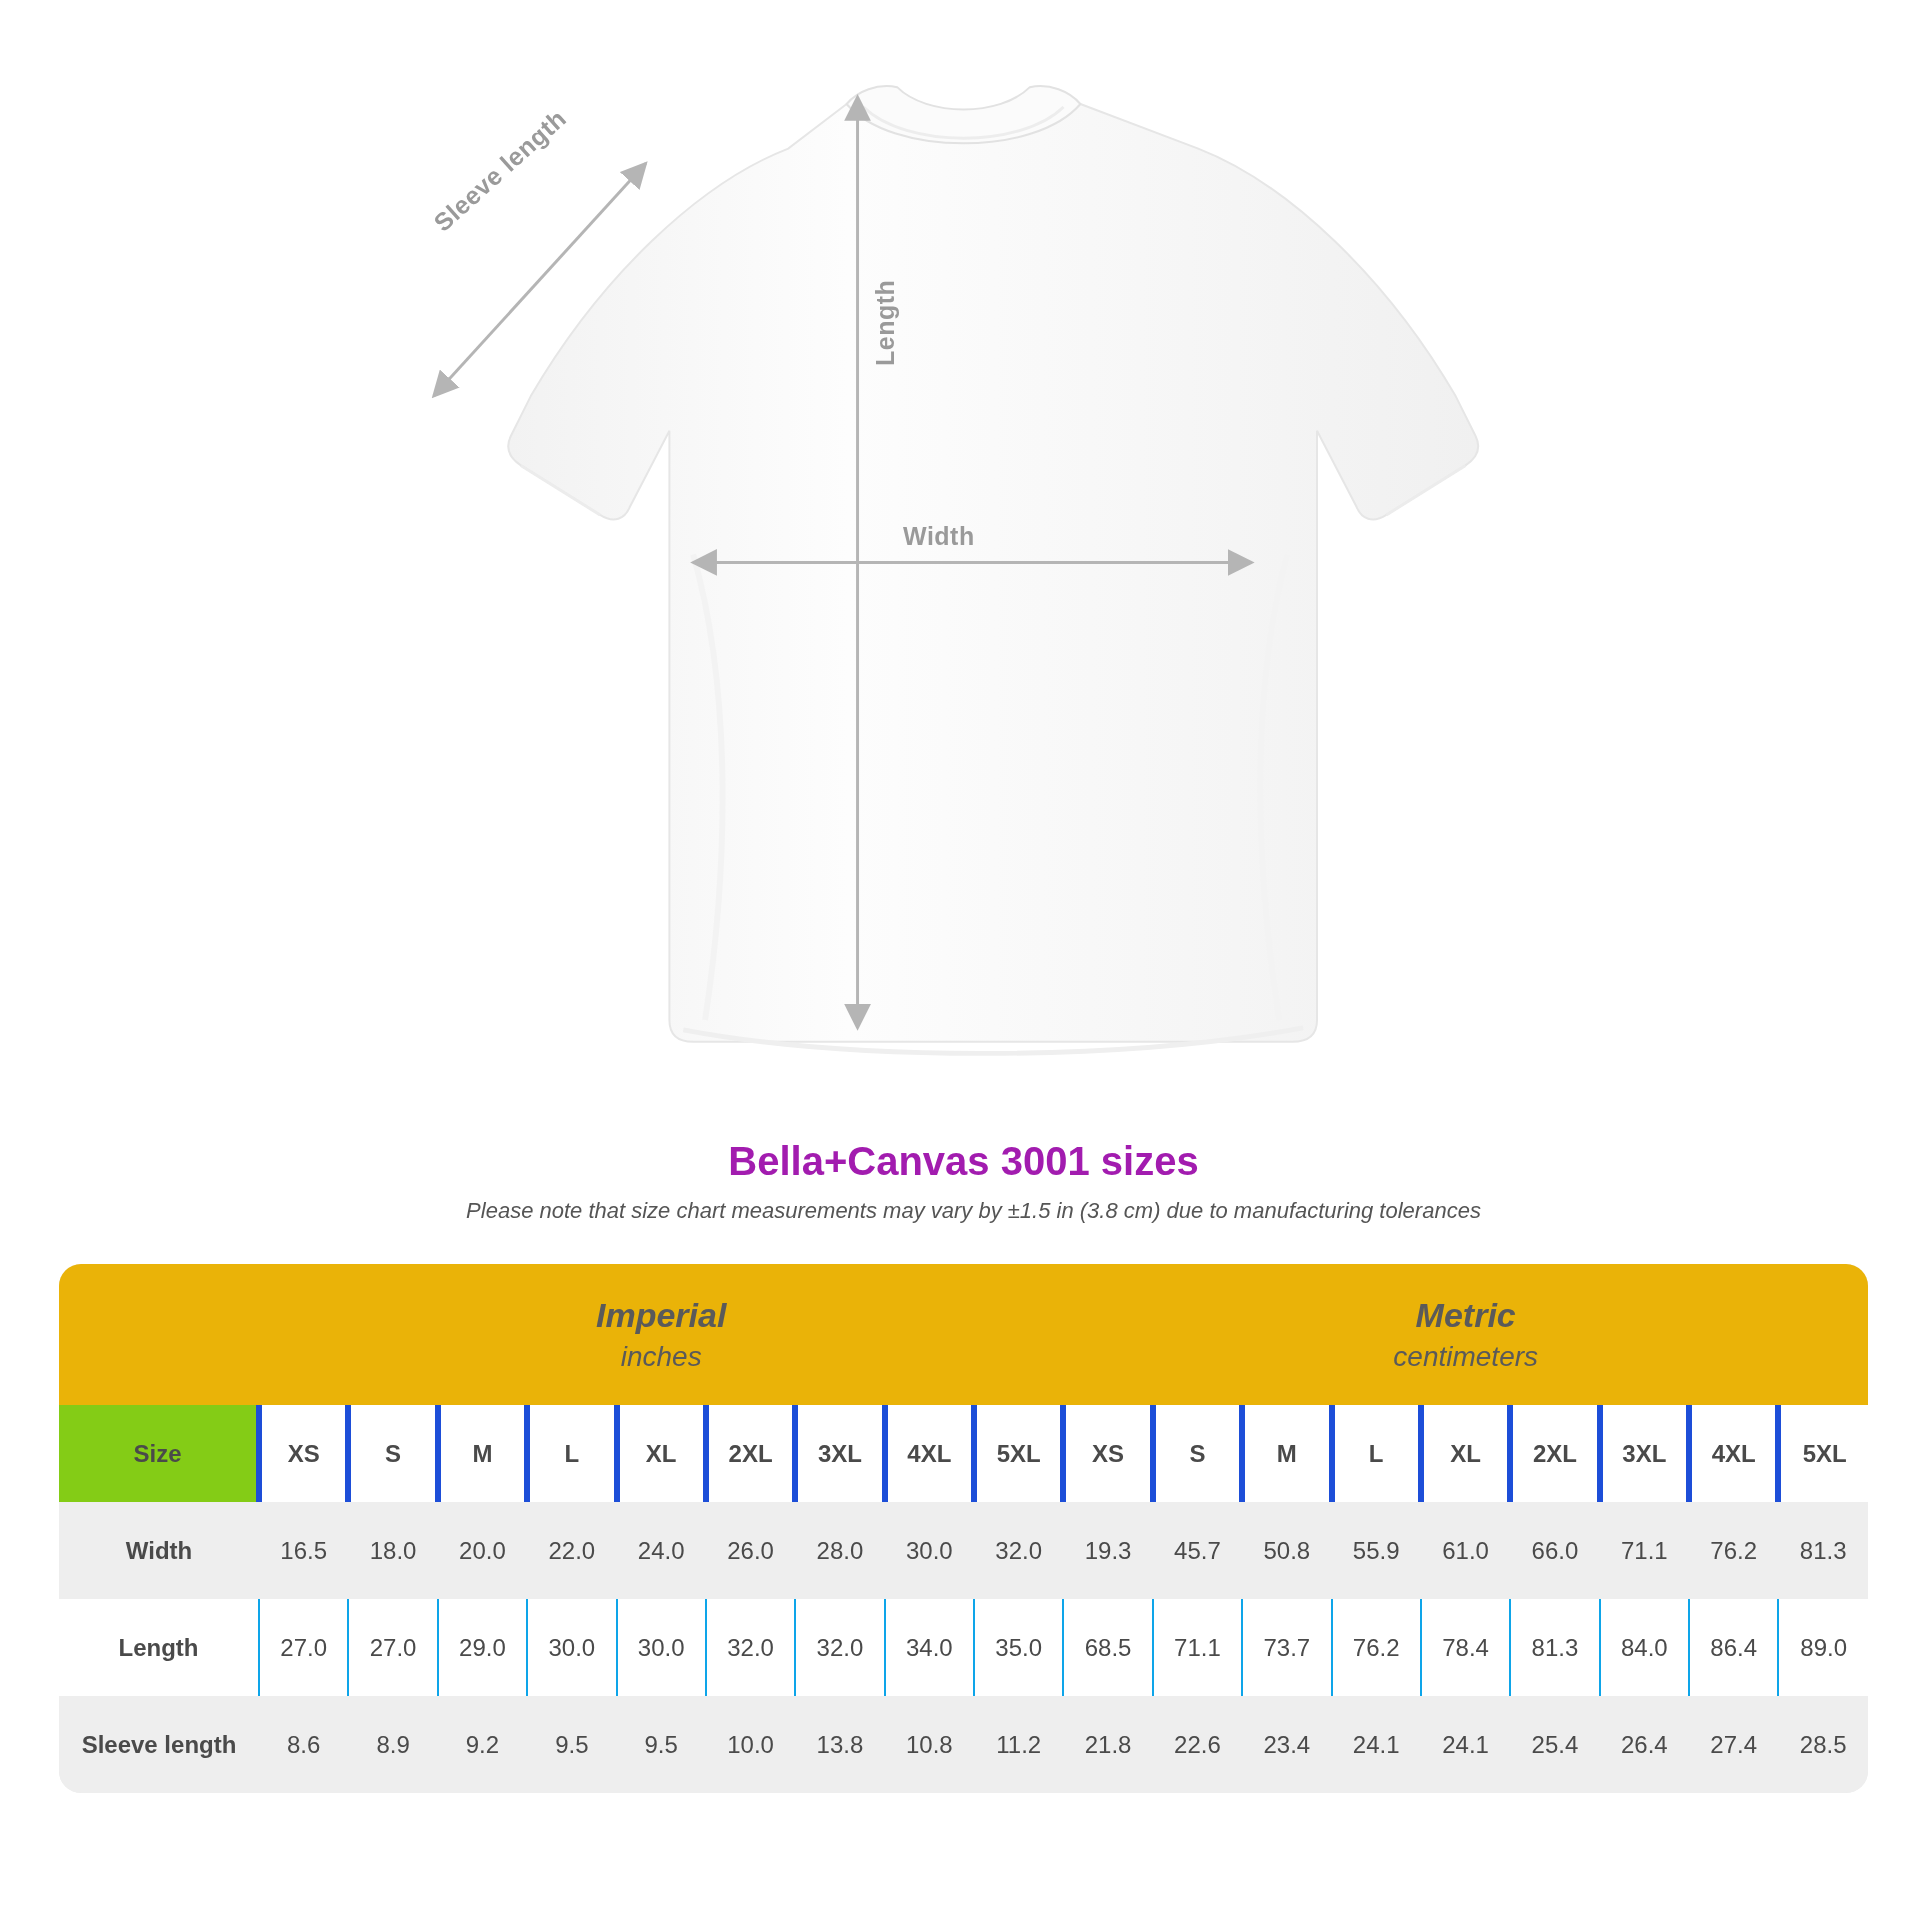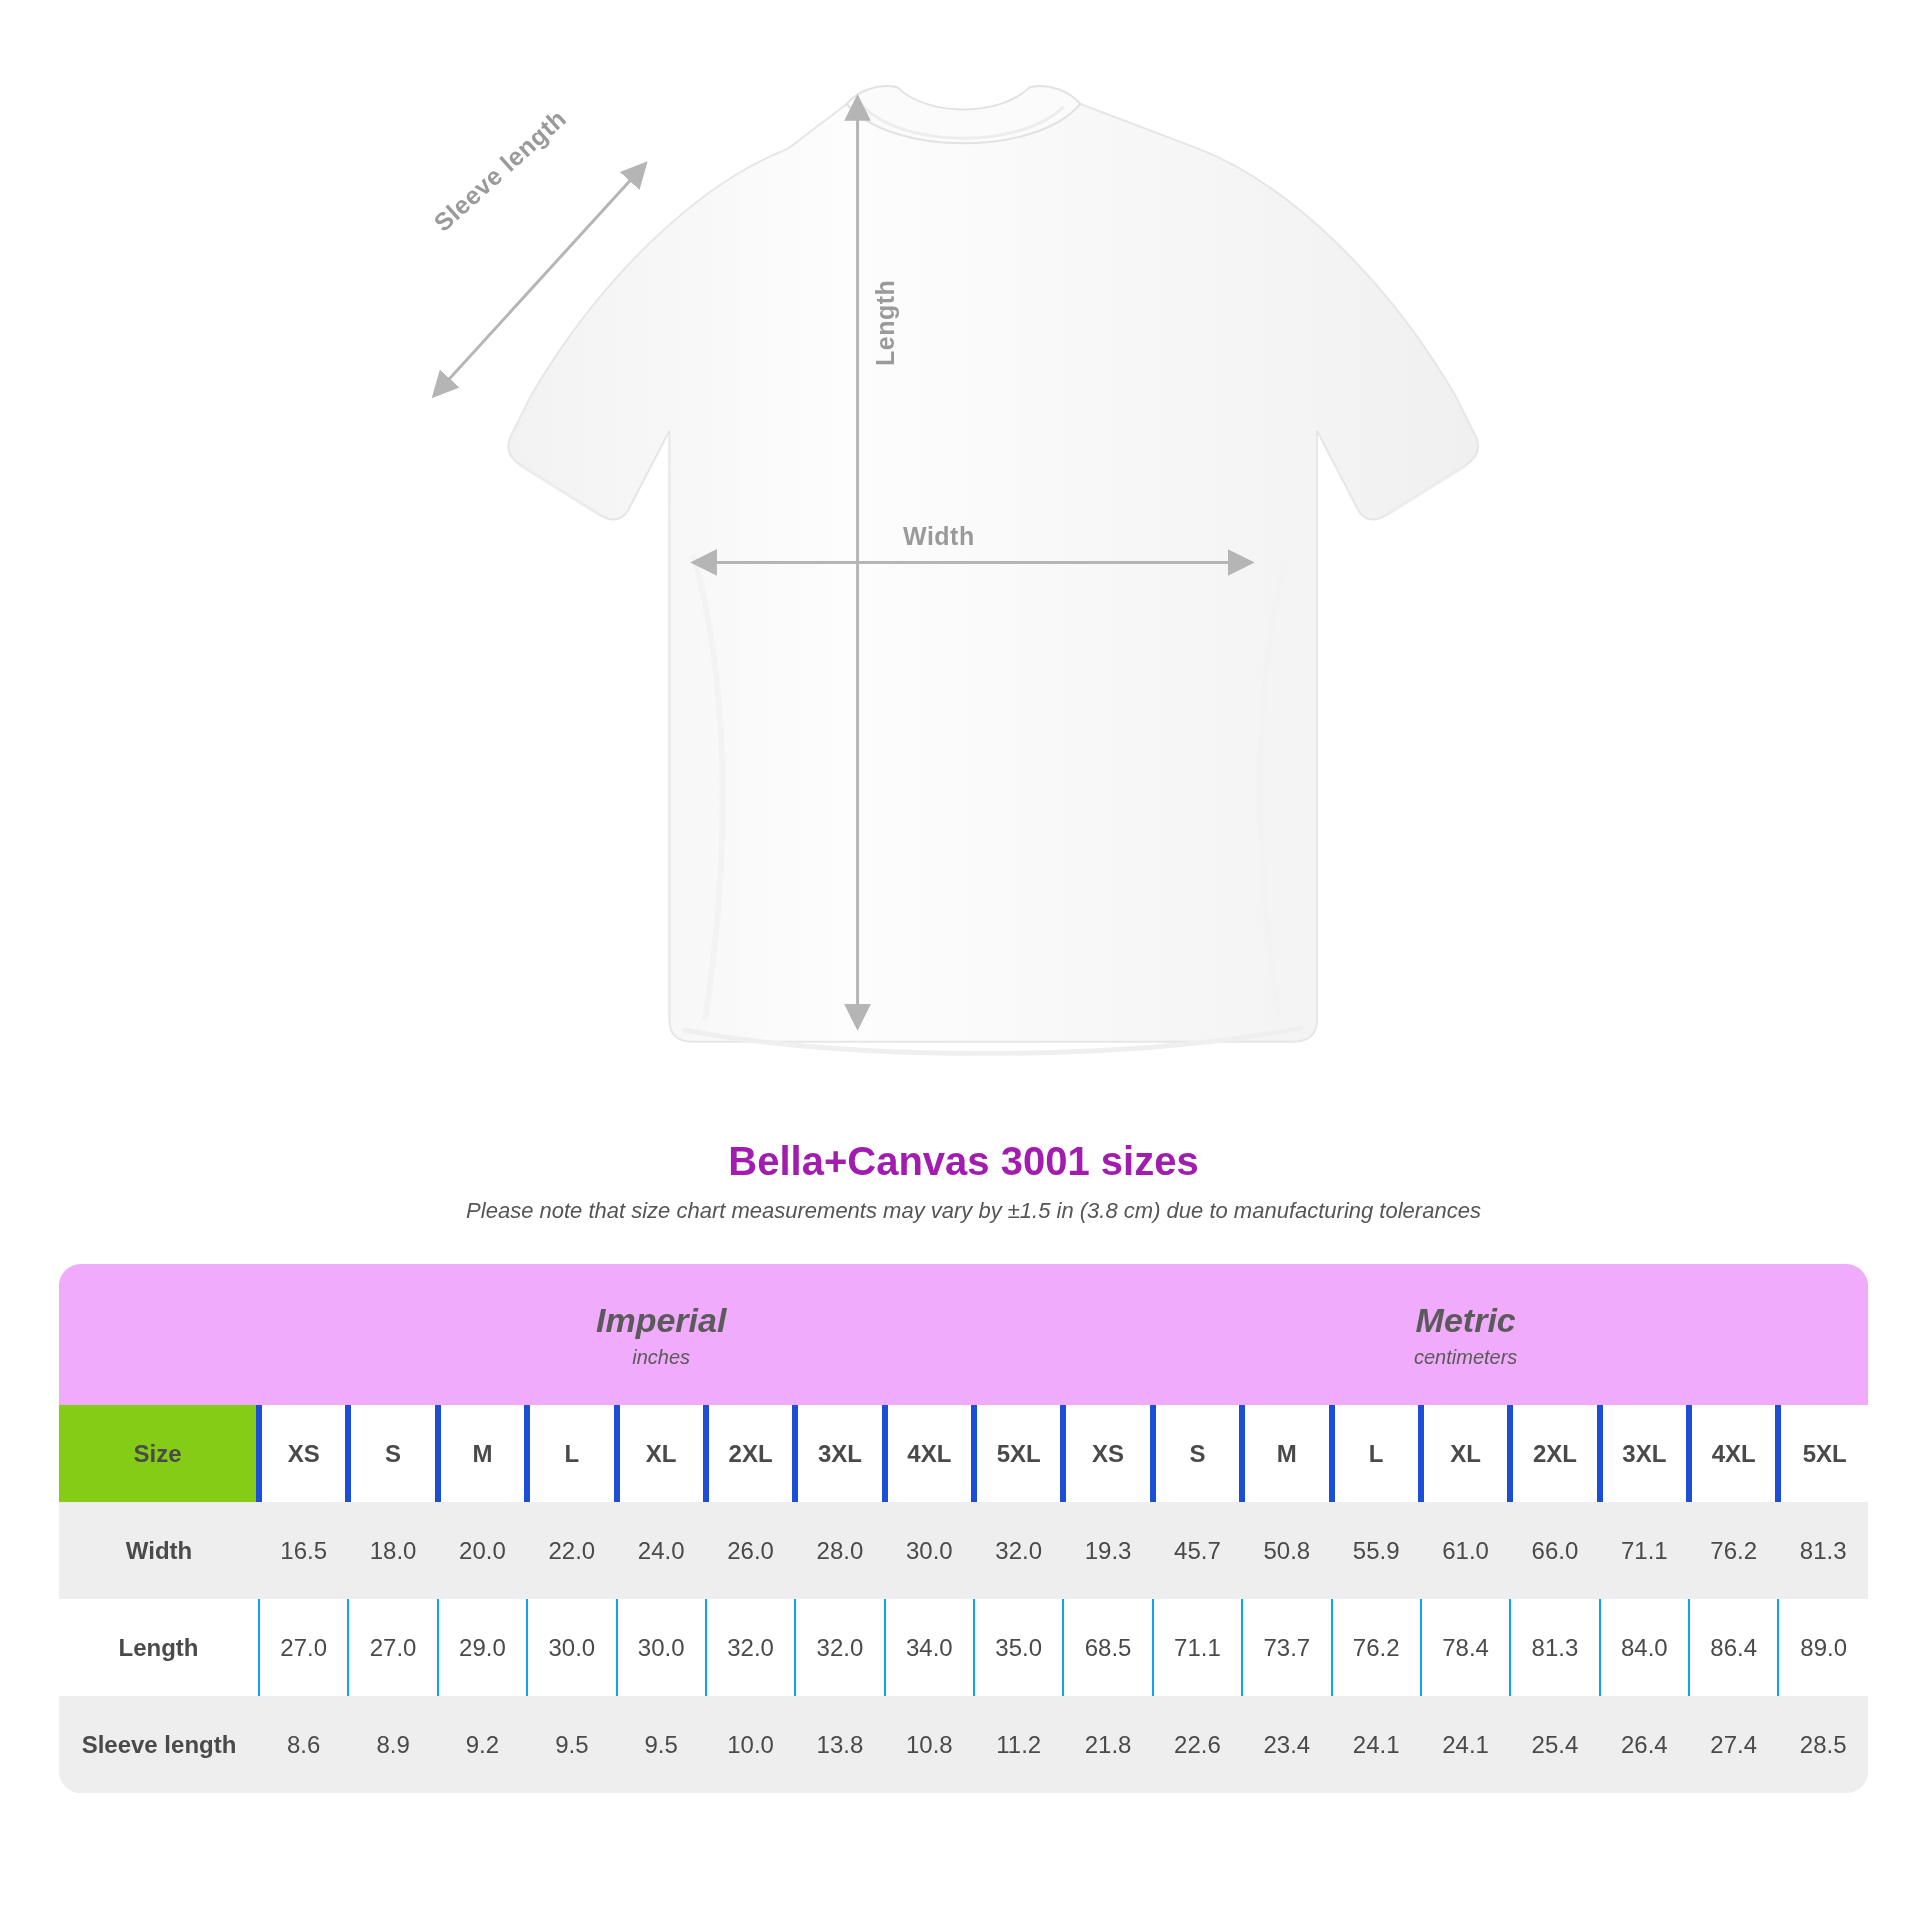--- a/index.html
+++ b/index.html
@@ -88,34 +88,34 @@
   table.size-table td, table.size-table th {
     text-align: center;
     vertical-align: middle;
     font-size: 24px;
     color: #4a4a4a;
     border: none;
   }
   
   .unit-row th {
     height: 139px;
-    background: #f0abfc;
+    background: #eab308;
     font-weight: normal;
   }
   .unit-name {
     display: block;
     font-size: 34px;
     font-style: italic;
     font-weight: bold;
     color: #5a5a5a;
     margin-bottom: 6px;
   }
   .unit-sub {
     display: block;
-    font-size: 20px;
+    font-size: 28px;
     font-style: italic;
     color: #5a5a5a;
     text-align: center;
   }
 
   
   .size-row th {
     height: 95px;
     background: #ffffff;
     font-size: 25px;

